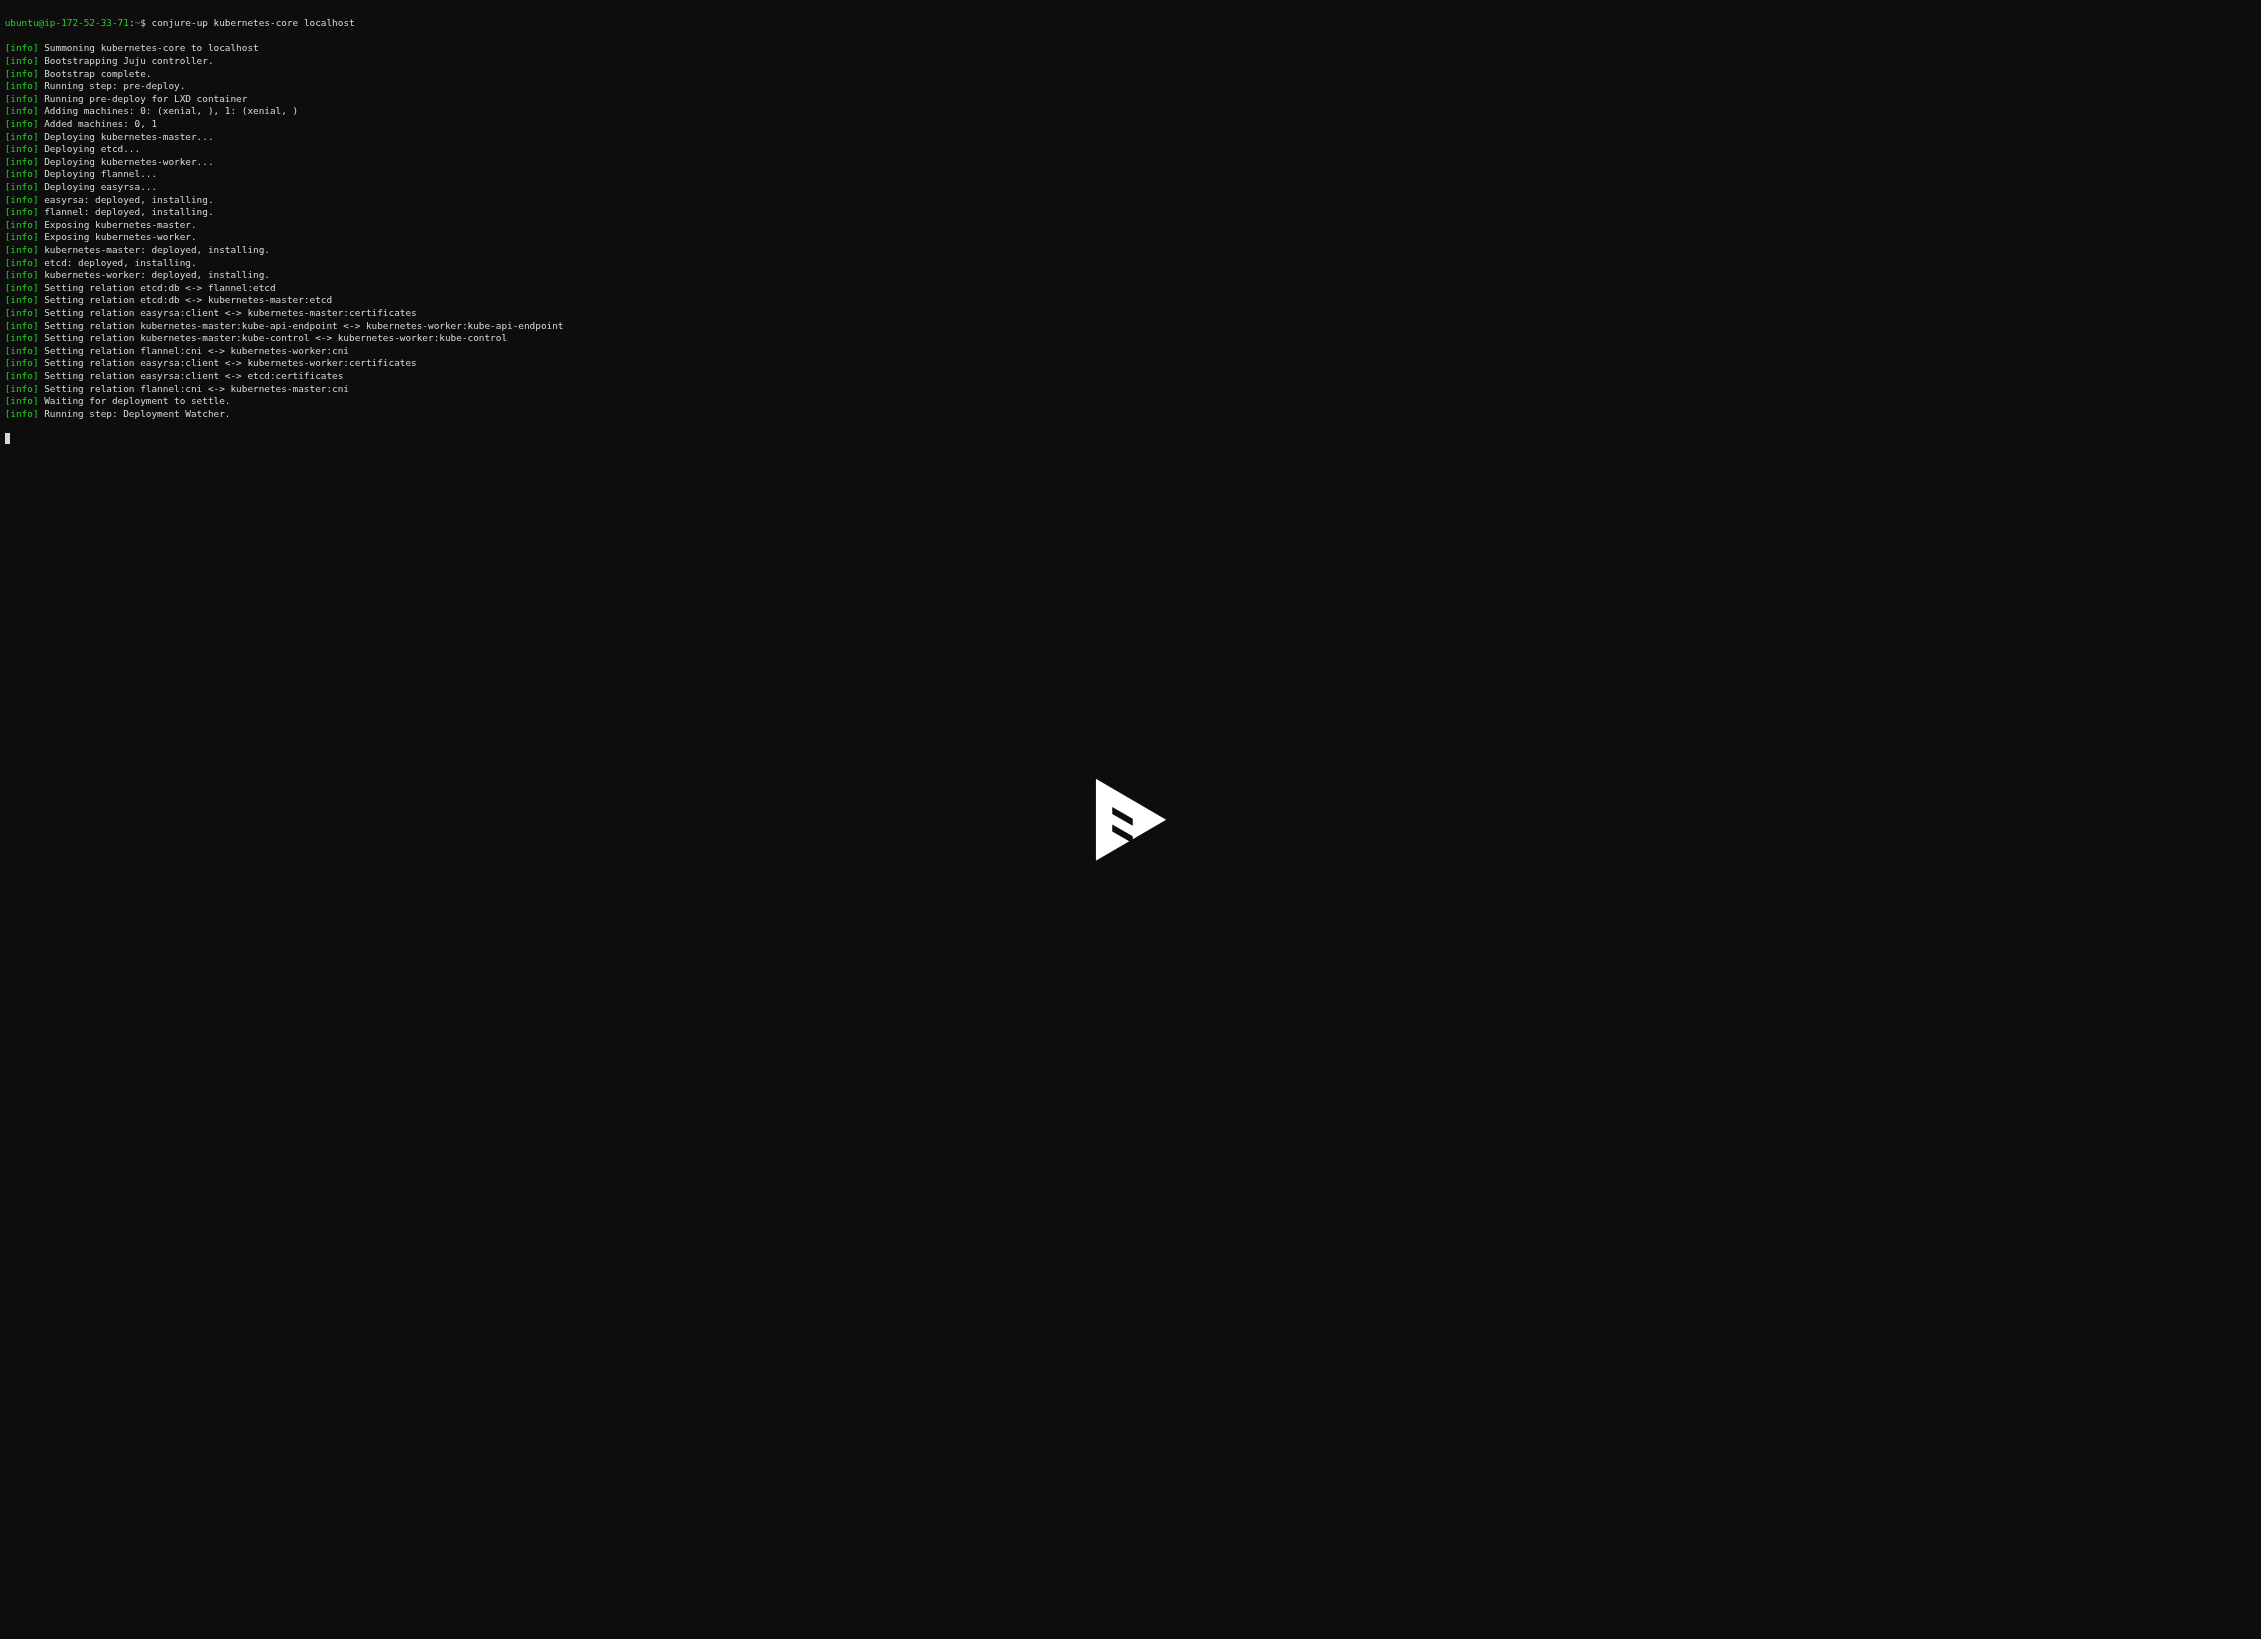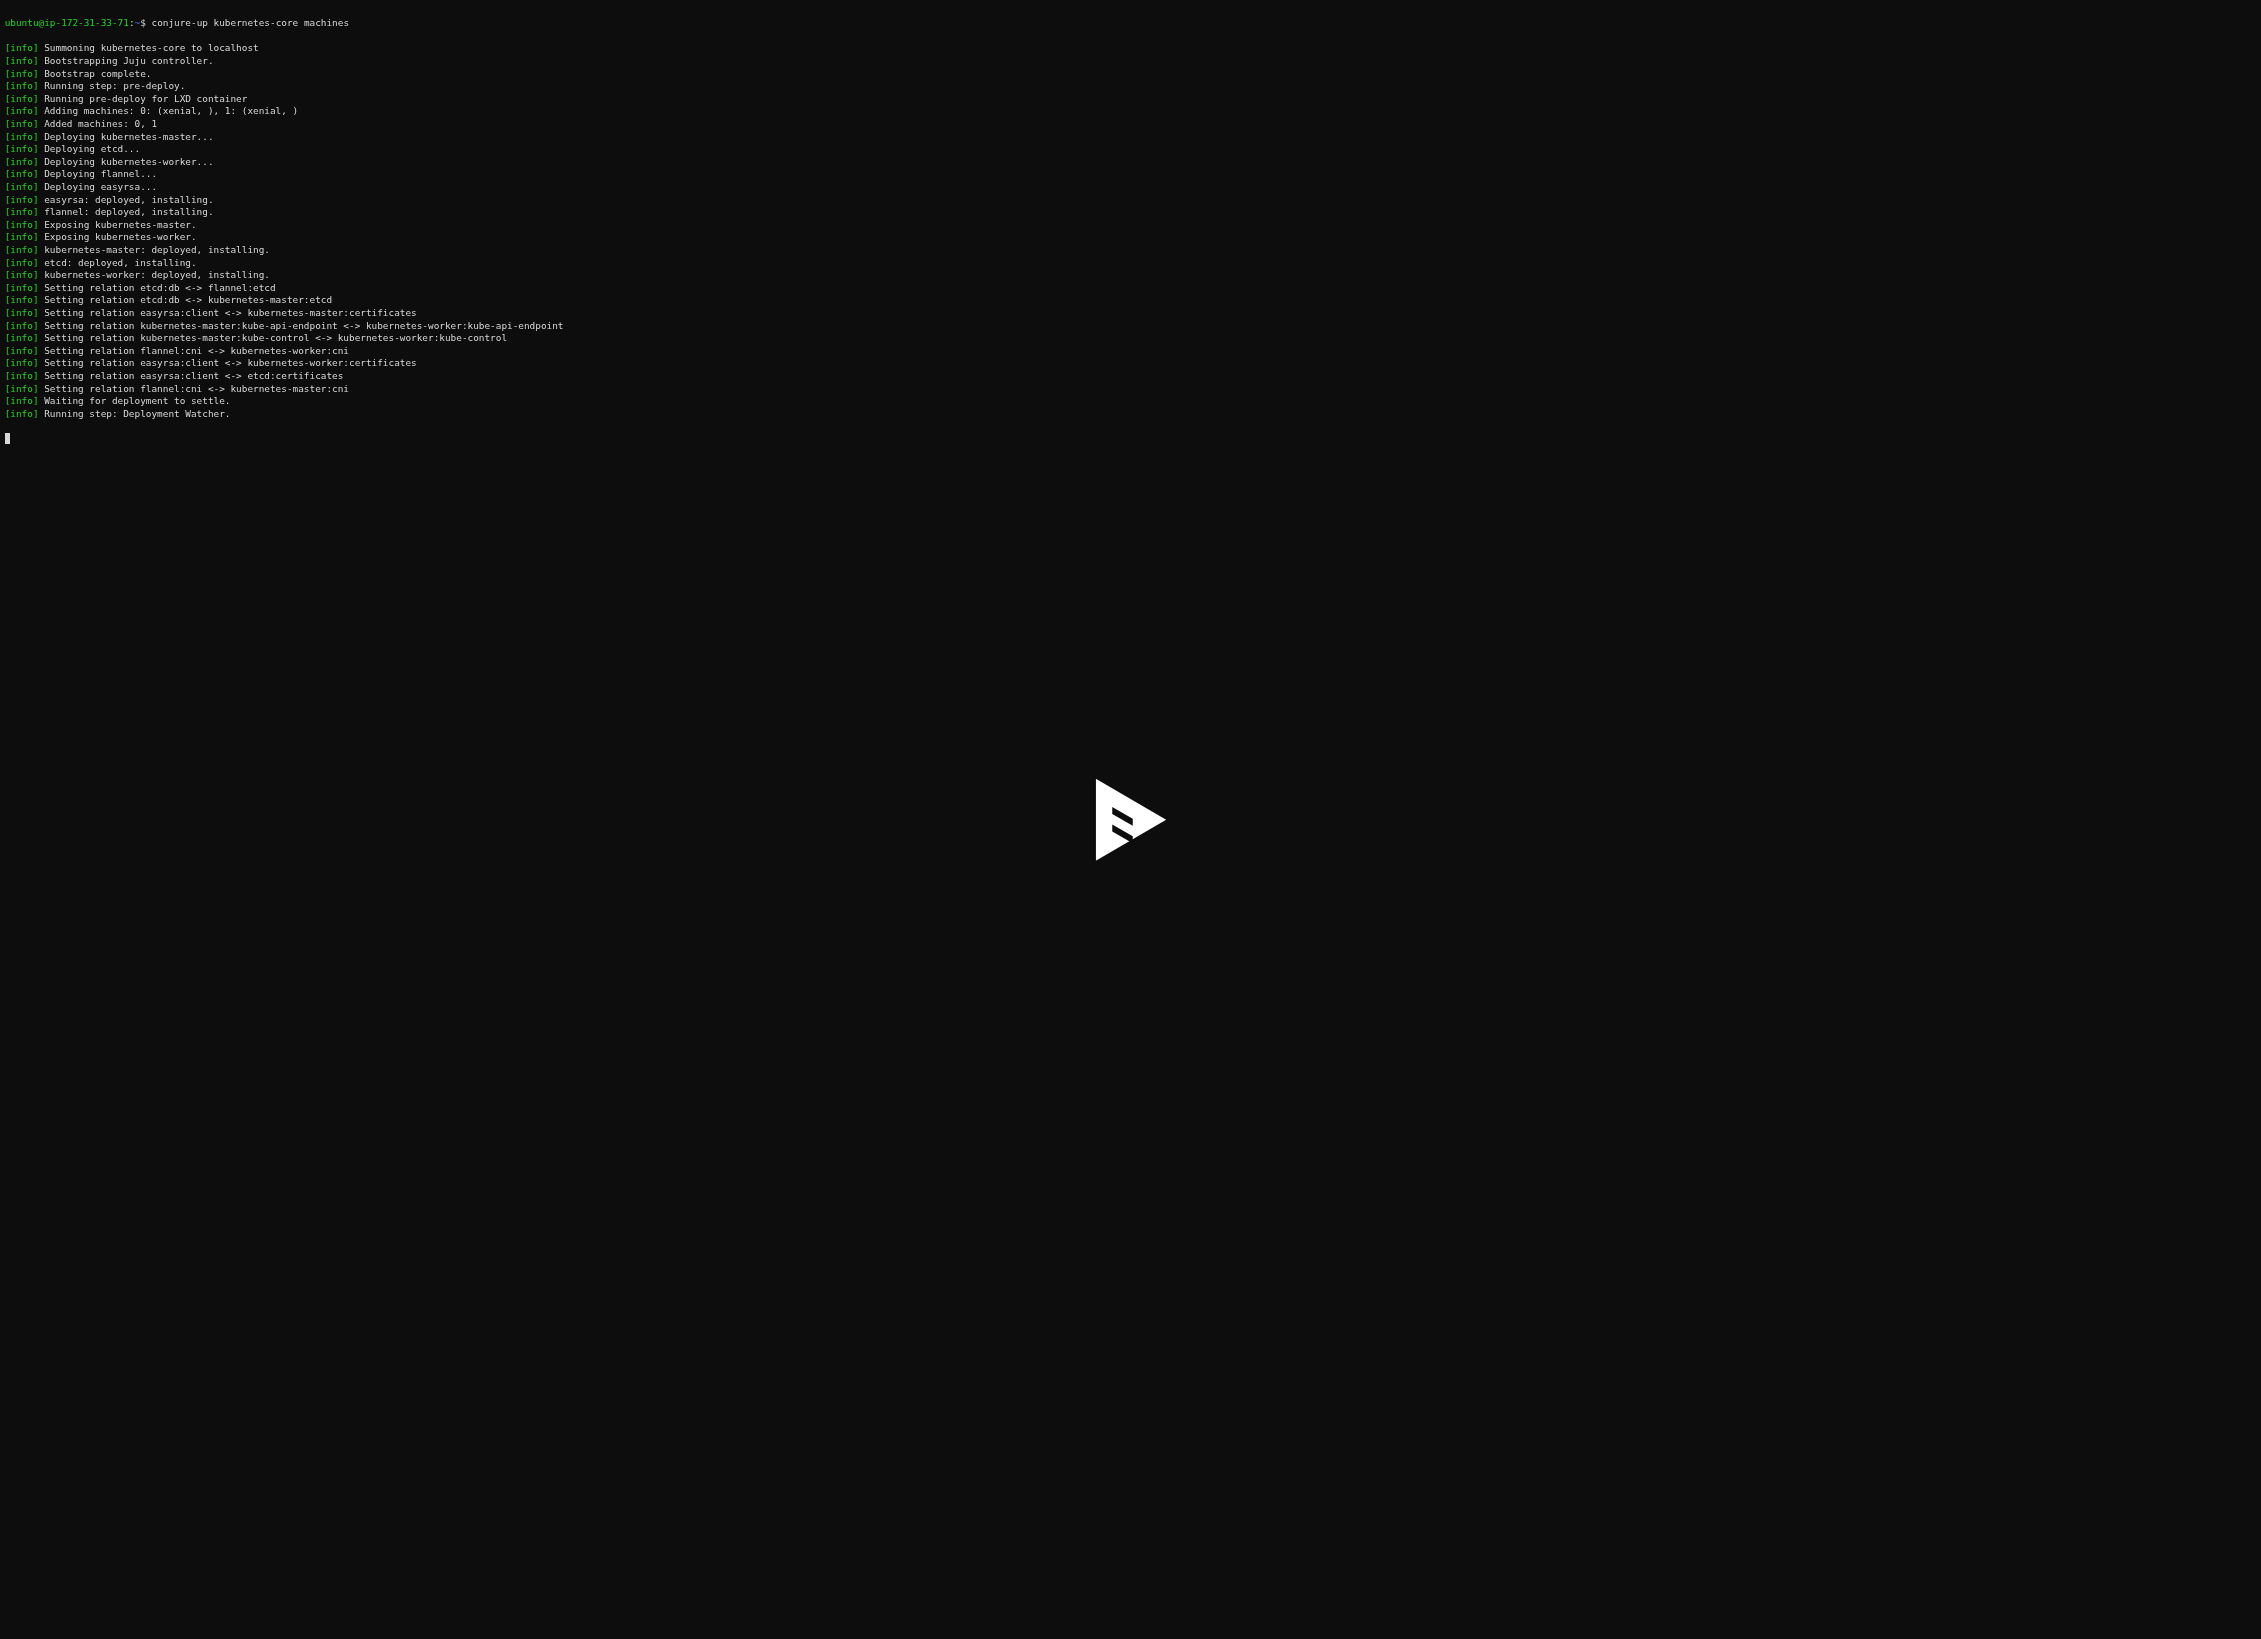--- a/index.html
+++ b/index.html
@@ -40,21 +40,21 @@
     cursor: pointer;
   }
   .play-overlay svg {
     display: block;
   }
 </style>
 </head>
 <body>
 
 <div class="terminal">
-<div><span class="green">ubuntu@ip-172-31-33-71</span><span>:</span><span class="blue">~</span><span>$ </span><span>conjure-up kubernetes-core machines</span></div>
+<div><span class="green">ubuntu@ip-172-52-33-71</span><span>:</span><span class="blue">~</span><span>$ </span><span>conjure-up kubernetes-core localhost</span></div>
 <div id="log-lines"><div><span class="green">[info]</span><span> Summoning kubernetes-core to localhost</span></div><div><span class="green">[info]</span><span> Bootstrapping Juju controller.</span></div><div><span class="green">[info]</span><span> Bootstrap complete.</span></div><div><span class="green">[info]</span><span> Running step: pre-deploy.</span></div><div><span class="green">[info]</span><span> Running pre-deploy for LXD container</span></div><div><span class="green">[info]</span><span> Adding machines: 0: (xenial, ), 1: (xenial, )</span></div><div><span class="green">[info]</span><span> Added machines: 0, 1</span></div><div><span class="green">[info]</span><span> Deploying kubernetes-master...</span></div><div><span class="green">[info]</span><span> Deploying etcd...</span></div><div><span class="green">[info]</span><span> Deploying kubernetes-worker...</span></div><div><span class="green">[info]</span><span> Deploying flannel...</span></div><div><span class="green">[info]</span><span> Deploying easyrsa...</span></div><div><span class="green">[info]</span><span> easyrsa: deployed, installing.</span></div><div><span class="green">[info]</span><span> flannel: deployed, installing.</span></div><div><span class="green">[info]</span><span> Exposing kubernetes-master.</span></div><div><span class="green">[info]</span><span> Exposing kubernetes-worker.</span></div><div><span class="green">[info]</span><span> kubernetes-master: deployed, installing.</span></div><div><span class="green">[info]</span><span> etcd: deployed, installing.</span></div><div><span class="green">[info]</span><span> kubernetes-worker: deployed, installing.</span></div><div><span class="green">[info]</span><span> Setting relation etcd:db &lt;-&gt; flannel:etcd</span></div><div><span class="green">[info]</span><span> Setting relation etcd:db &lt;-&gt; kubernetes-master:etcd</span></div><div><span class="green">[info]</span><span> Setting relation easyrsa:client &lt;-&gt; kubernetes-master:certificates</span></div><div><span class="green">[info]</span><span> Setting relation kubernetes-master:kube-api-endpoint &lt;-&gt; kubernetes-worker:kube-api-endpoint</span></div><div><span class="green">[info]</span><span> Setting relation kubernetes-master:kube-control &lt;-&gt; kubernetes-worker:kube-control</span></div><div><span class="green">[info]</span><span> Setting relation flannel:cni &lt;-&gt; kubernetes-worker:cni</span></div><div><span class="green">[info]</span><span> Setting relation easyrsa:client &lt;-&gt; kubernetes-worker:certificates</span></div><div><span class="green">[info]</span><span> Setting relation easyrsa:client &lt;-&gt; etcd:certificates</span></div><div><span class="green">[info]</span><span> Setting relation flannel:cni &lt;-&gt; kubernetes-master:cni</span></div><div><span class="green">[info]</span><span> Waiting for deployment to settle.</span></div><div><span class="green">[info]</span><span> Running step: Deployment Watcher.</span></div></div>
 <div><span class="cursor"></span></div>
 
   <div class="play-overlay">
     <svg width="71" height="82" viewBox="0 0 120 140">
       <polygon points="0,0 120,70 0,140" fill="#ffffff"></polygon>
       <polygon points="28,48 28,60 63,80 63,68" fill="#0d0d0d"></polygon>
       <polygon points="28,78 28,90 63,110 63,98" fill="#0d0d0d"></polygon>
     </svg>
   </div>

